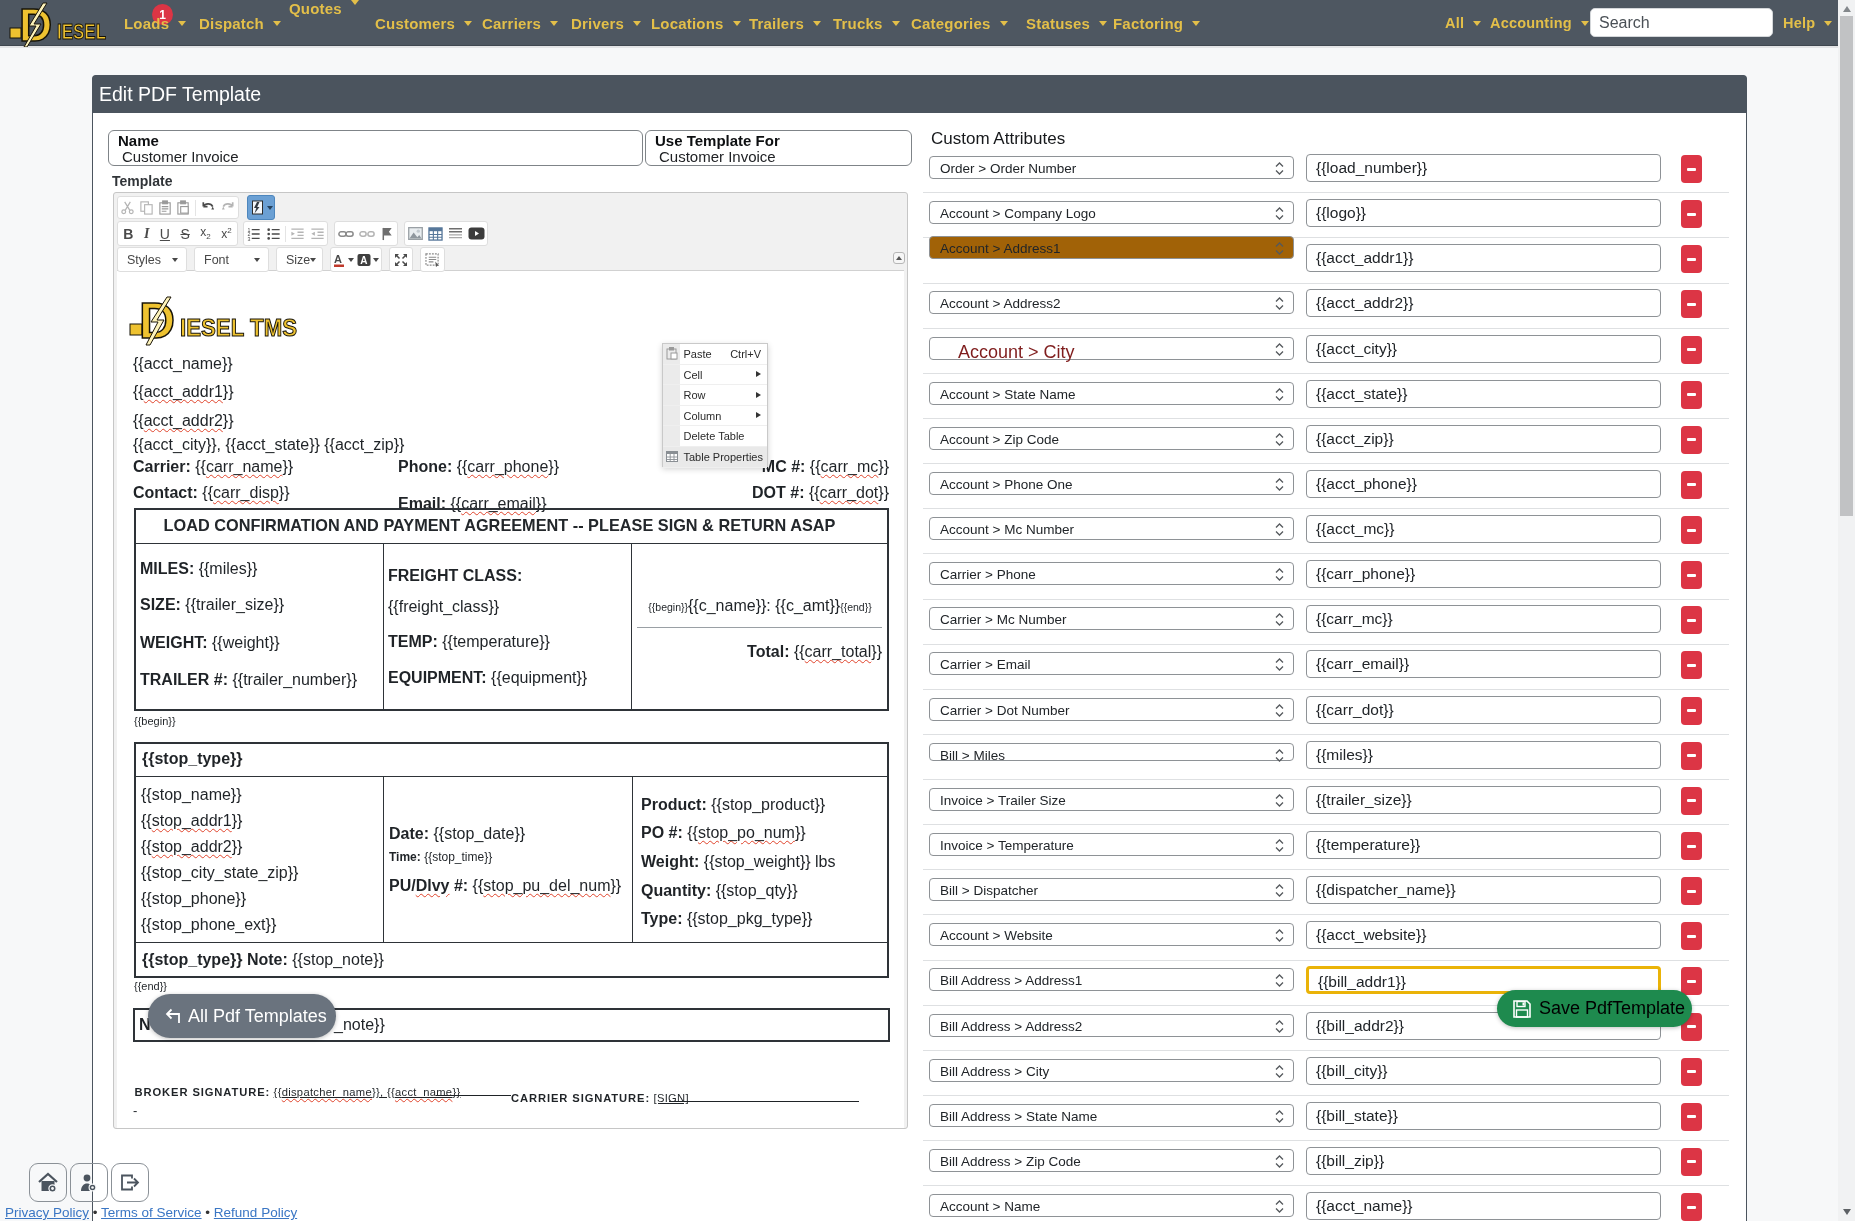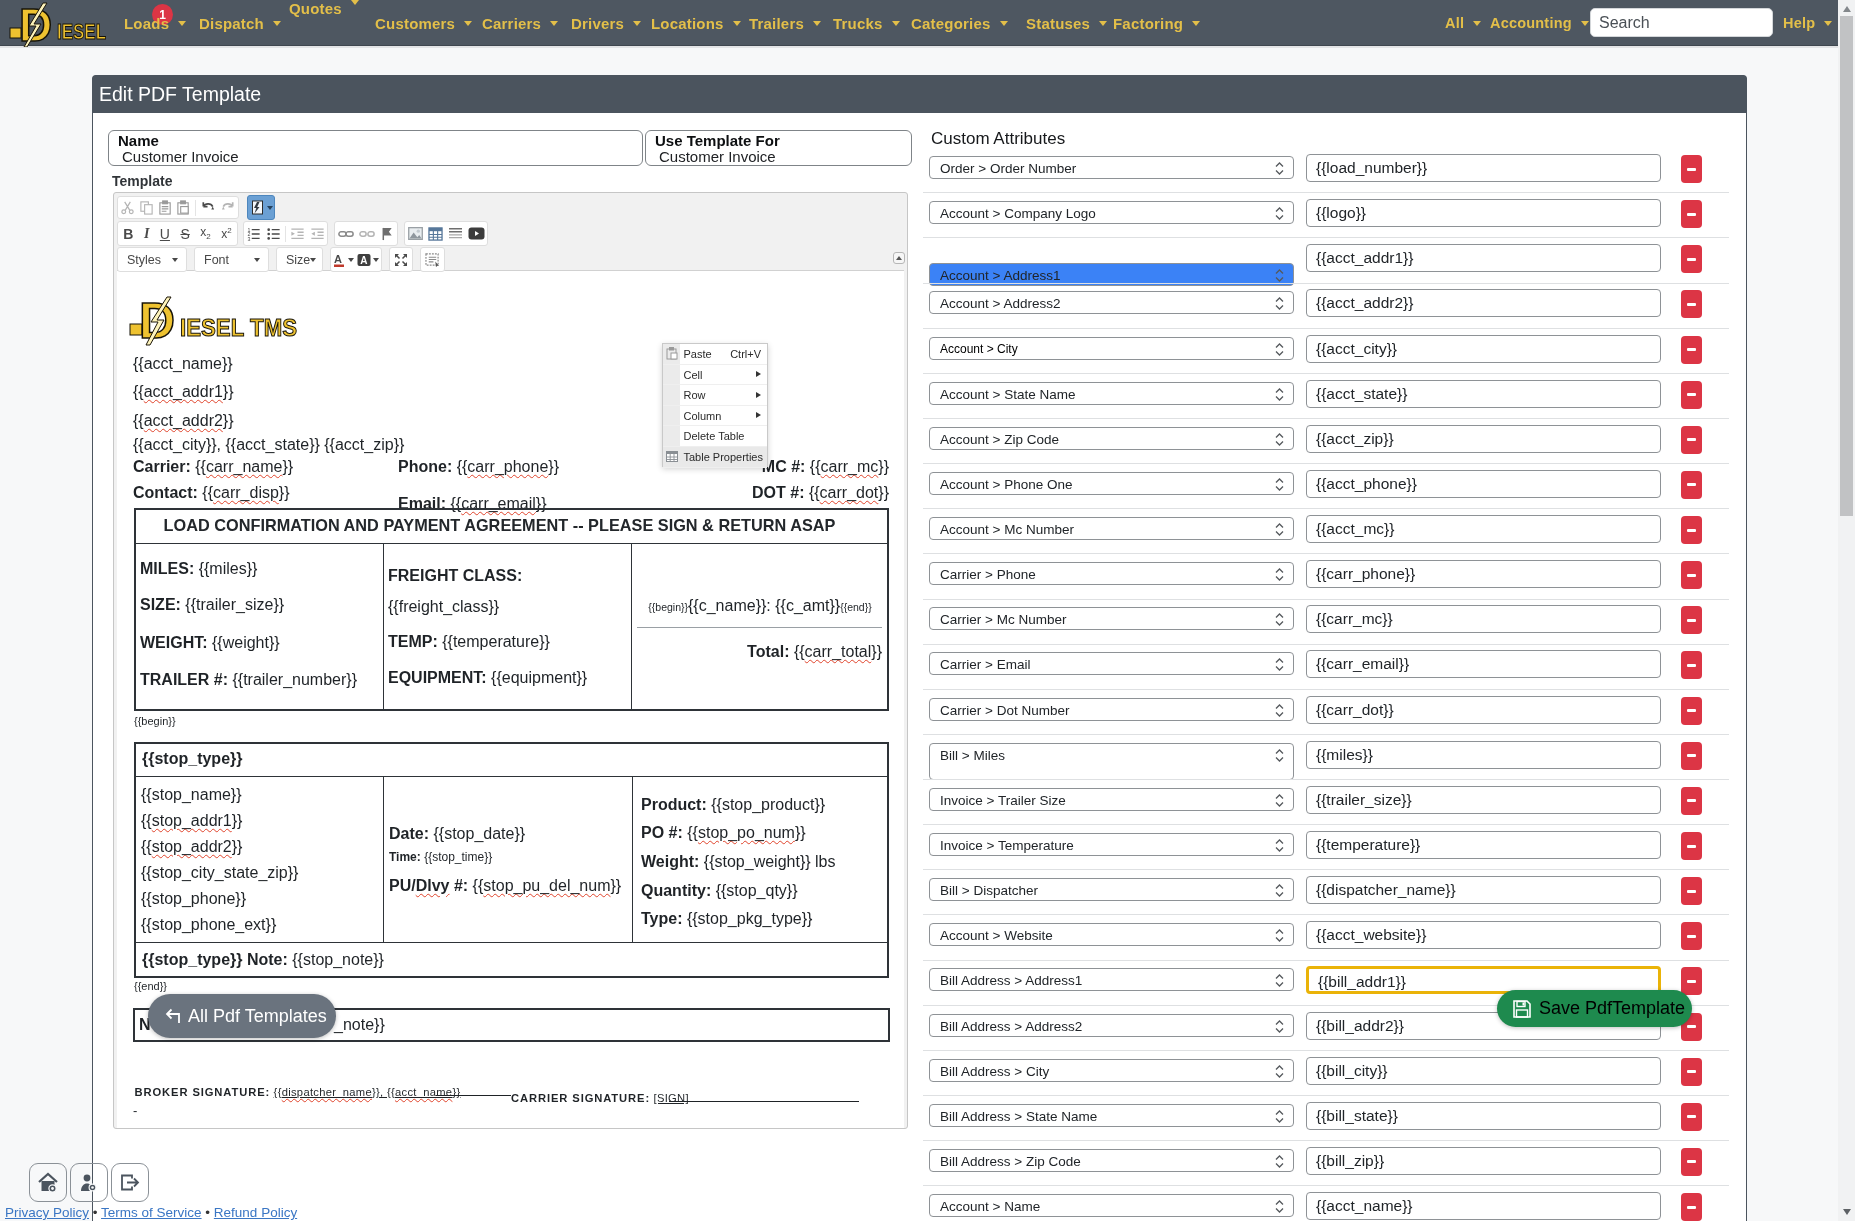--- a/index.html
+++ b/index.html
@@ -352,21 +352,21 @@
     <svg style="position:absolute;right:9px;top:5px;" width="9" height="13" viewBox="0 0 9 13">
       <path d="M1 4.5 L4.5 1 L8 4.5" fill="none" stroke="#55595d" stroke-width="1.3"></path>
       <path d="M1 8.5 L4.5 12 L8 8.5" fill="none" stroke="#55595d" stroke-width="1.3"></path>
     </svg>
   </div>
 <div class="a" style="left:1306px;top:199.1px;width:355px;height:28px;background:#fff;border:1px solid #8e9296;border-radius:4px;font-size:15.5px;color:#212529;line-height:26px;padding-left:9px;">{{logo}}</div>
 <div class="a" style="left:1681px;top:200.1px;width:21px;height:28px;background:#dc3545;border-radius:4px;">
     <span style="position:absolute;left:6px;top:12.5px;width:9px;height:3px;background:#fff;border-radius:1px;"></span>
   </div>
 <div class="a" style="left:923px;top:237.4px;width:806px;height:0;border-top:1px solid #dee0e2;"></div>
-<div class="a" style="left:929px;top:263px;width:365px;height:23px;background:#3b82f6;border:1px solid #8e9296;border-radius:4px;">
+<div class="a" style="left:929px;top:236px;width:365px;height:23px;background:#a16207;border:1px solid #8e9296;border-radius:4px;">
     <span style="position:absolute;left:10px;top:4px;font-size:13.5px;color:#212529;white-space:nowrap;">Account &gt; Address1</span>
     <svg style="position:absolute;right:9px;top:5px;" width="9" height="13" viewBox="0 0 9 13">
       <path d="M1 4.5 L4.5 1 L8 4.5" fill="none" stroke="#55595d" stroke-width="1.3"></path>
       <path d="M1 8.5 L4.5 12 L8 8.5" fill="none" stroke="#55595d" stroke-width="1.3"></path>
     </svg>
   </div>
 <div class="a" style="left:1306px;top:244.3px;width:355px;height:28px;background:#fff;border:1px solid #8e9296;border-radius:4px;font-size:15.5px;color:#212529;line-height:26px;padding-left:9px;">{{acct_addr1}}</div>
 <div class="a" style="left:1681px;top:245.3px;width:21px;height:28px;background:#dc3545;border-radius:4px;">
     <span style="position:absolute;left:6px;top:12.5px;width:9px;height:3px;background:#fff;border-radius:1px;"></span>
   </div>
@@ -377,21 +377,21 @@
       <path d="M1 4.5 L4.5 1 L8 4.5" fill="none" stroke="#55595d" stroke-width="1.3"></path>
       <path d="M1 8.5 L4.5 12 L8 8.5" fill="none" stroke="#55595d" stroke-width="1.3"></path>
     </svg>
   </div>
 <div class="a" style="left:1306px;top:289.4px;width:355px;height:28px;background:#fff;border:1px solid #8e9296;border-radius:4px;font-size:15.5px;color:#212529;line-height:26px;padding-left:9px;">{{acct_addr2}}</div>
 <div class="a" style="left:1681px;top:290.4px;width:21px;height:28px;background:#dc3545;border-radius:4px;">
     <span style="position:absolute;left:6px;top:12.5px;width:9px;height:3px;background:#fff;border-radius:1px;"></span>
   </div>
 <div class="a" style="left:923px;top:327.7px;width:806px;height:0;border-top:1px solid #dee0e2;"></div>
 <div class="a" style="left:929px;top:336.5px;width:365px;height:23px;background:#fff;border:1px solid #8e9296;border-radius:4px;">
-    <span style="position:absolute;left:10px;top:4px;font-size:12px;color:#000000;white-space:nowrap;">Account &gt; City</span>
+    <span style="position:absolute;left:28px;top:4px;font-size:18px;color:#7f1d1d;white-space:nowrap;">Account &gt; City</span>
     <svg style="position:absolute;right:9px;top:5px;" width="9" height="13" viewBox="0 0 9 13">
       <path d="M1 4.5 L4.5 1 L8 4.5" fill="none" stroke="#55595d" stroke-width="1.3"></path>
       <path d="M1 8.5 L4.5 12 L8 8.5" fill="none" stroke="#55595d" stroke-width="1.3"></path>
     </svg>
   </div>
 <div class="a" style="left:1306px;top:334.5px;width:355px;height:28px;background:#fff;border:1px solid #8e9296;border-radius:4px;font-size:15.5px;color:#212529;line-height:26px;padding-left:9px;">{{acct_city}}</div>
 <div class="a" style="left:1681px;top:335.5px;width:21px;height:28px;background:#dc3545;border-radius:4px;">
     <span style="position:absolute;left:6px;top:12.5px;width:9px;height:3px;background:#fff;border-radius:1px;"></span>
   </div>
 <div class="a" style="left:923px;top:372.8px;width:806px;height:0;border-top:1px solid #dee0e2;"></div>
@@ -484,21 +484,21 @@
     <svg style="position:absolute;right:9px;top:5px;" width="9" height="13" viewBox="0 0 9 13">
       <path d="M1 4.5 L4.5 1 L8 4.5" fill="none" stroke="#55595d" stroke-width="1.3"></path>
       <path d="M1 8.5 L4.5 12 L8 8.5" fill="none" stroke="#55595d" stroke-width="1.3"></path>
     </svg>
   </div>
 <div class="a" style="left:1306px;top:695.6px;width:355px;height:28px;background:#fff;border:1px solid #8e9296;border-radius:4px;font-size:15.5px;color:#212529;line-height:26px;padding-left:9px;">{{carr_dot}}</div>
 <div class="a" style="left:1681px;top:696.6px;width:21px;height:28px;background:#dc3545;border-radius:4px;">
     <span style="position:absolute;left:6px;top:12.5px;width:9px;height:3px;background:#fff;border-radius:1px;"></span>
   </div>
 <div class="a" style="left:923px;top:733.9px;width:806px;height:0;border-top:1px solid #dee0e2;"></div>
-<div class="a" style="left:929px;top:742.7px;width:365px;height:37px;background:#fff;border:1px solid #8e9296;border-radius:4px;">
+<div class="a" style="left:929px;top:742.7px;width:365px;height:18px;background:#fff;border:1px solid #8e9296;border-radius:4px;">
     <span style="position:absolute;left:10px;top:4px;font-size:13.5px;color:#212529;white-space:nowrap;">Bill &gt; Miles</span>
     <svg style="position:absolute;right:9px;top:5px;" width="9" height="13" viewBox="0 0 9 13">
       <path d="M1 4.5 L4.5 1 L8 4.5" fill="none" stroke="#55595d" stroke-width="1.3"></path>
       <path d="M1 8.5 L4.5 12 L8 8.5" fill="none" stroke="#55595d" stroke-width="1.3"></path>
     </svg>
   </div>
 <div class="a" style="left:1306px;top:740.7px;width:355px;height:28px;background:#fff;border:1px solid #8e9296;border-radius:4px;font-size:15.5px;color:#212529;line-height:26px;padding-left:9px;">{{miles}}</div>
 <div class="a" style="left:1681px;top:741.7px;width:21px;height:28px;background:#dc3545;border-radius:4px;">
     <span style="position:absolute;left:6px;top:12.5px;width:9px;height:3px;background:#fff;border-radius:1px;"></span>
   </div>

